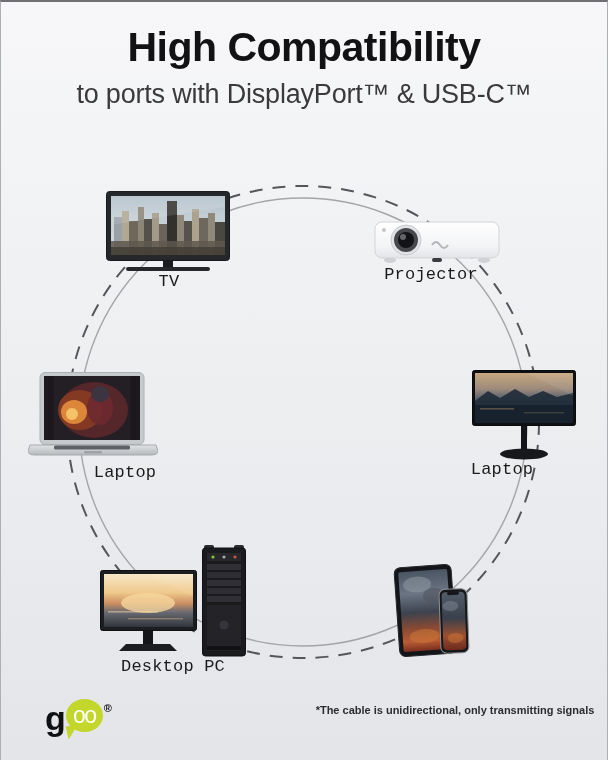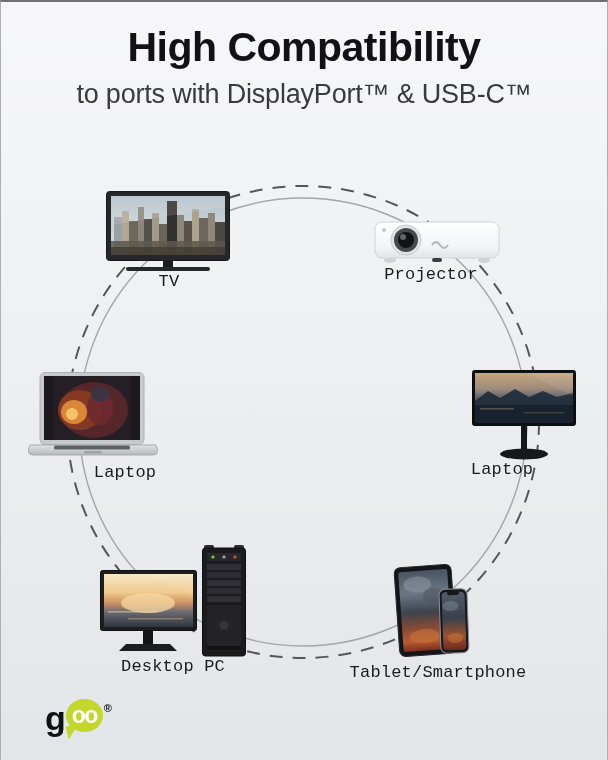--- a/index.html
+++ b/index.html
@@ -35,21 +35,21 @@
   .logo-bubble{
     position:relative;width:37px;height:33px;margin:0 1px;margin-top:-2px;
     background:#c2d62b;border-radius:50%;
     display:flex;align-items:center;justify-content:center;
   }
   .logo-bubble::after{
     content:"";position:absolute;left:1px;bottom:-6px;width:0;height:0;
     border-top:13px solid #c2d62b;border-right:13px solid transparent;
     transform:rotate(-14deg);
   }
-  .logo-oo{font-size:23px;font-weight:700;color:#ffffff;letter-spacing:-1.5px;position:relative;z-index:1;}
+  .logo-oo{font-size:23px;font-weight:400;color:#ffffff;letter-spacing:-1.5px;position:relative;z-index:1;}
   .logo-reg{font-size:11px;font-weight:700;color:#101012;margin-top:1px;}
   .footnote{
     position:absolute;left:306px;top:700px;width:296px;z-index:3;
     text-align:center;font-size:11px;font-weight:700;color:#2c2c2e;line-height:16px;
   }
 </style>
 </head>
 <body>
 
 <div class="stage">
@@ -239,26 +239,26 @@
       </g>
       <g transform="rotate(-2 60 60)">
         <rect x="47" y="27" width="28" height="64" rx="6" fill="#16171b" stroke="#8e9094" stroke-width="1"></rect>
         <rect x="49.5" y="30" width="23" height="58" rx="4" fill="url(#storm2)"></rect>
         <rect x="55" y="29.5" width="12" height="3.5" rx="1.7" fill="#16171b"></rect>
         <ellipse cx="58" cy="44" rx="8" ry="5" fill="#8e97a2" opacity="0.4"></ellipse>
         <ellipse cx="62" cy="76" rx="8" ry="5" fill="#cf7838" opacity="0.5"></ellipse>
       </g>
     </svg>
   </div>
-  <div class="device-label" style="left:437px;top:661px;">Tablet/Smartphone</div>
 
   <div class="logo">
     <span class="logo-g">g</span>
     <span class="logo-bubble">
       <span class="logo-oo">oo</span>
     </span>
     <span class="logo-reg">®</span>
   </div>
 
   <div class="footnote">
+    <div>*The cable is unidirectional, only transmitting signals</div>
   </div>
 
 </div>
 
 </body></html>

